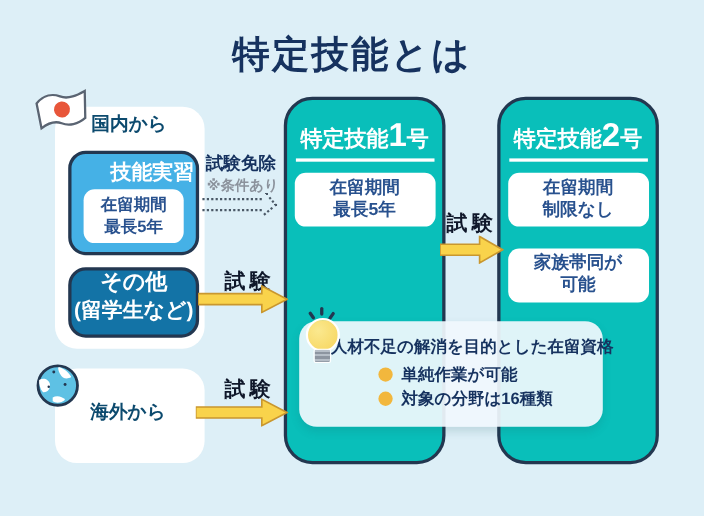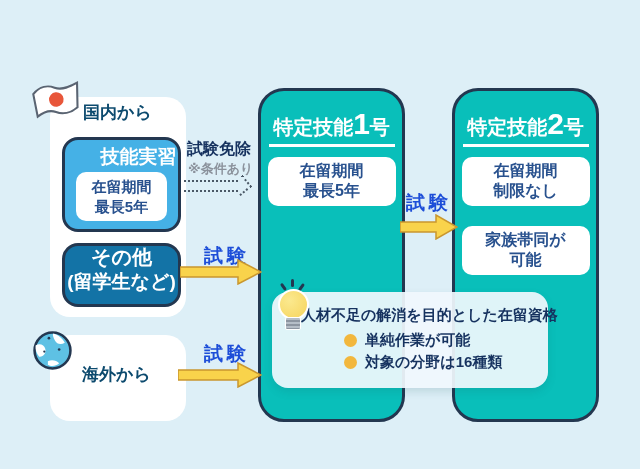--- a/index.html
+++ b/index.html
@@ -36,21 +36,21 @@
   .da-line2 { position:absolute; left:0; top:13px; width:54px; border-top:2px dotted #4a5866; }
   .da-head  { position:absolute; left:50px; top:1px; width:13px; height:13px;
               border-top:2px dotted #4a5866; border-right:2px dotted #4a5866; transform:rotate(50deg); }
 
   .others { position:absolute; left:62px; top:243px; width:119px; height:64px;
             background:#1373a6; border:3px solid #233750; border-radius:16px; box-sizing:border-box;
             color:#ffffff; text-align:center; display:flex; flex-direction:column; justify-content:flex-start; z-index:2; }
   .others-title { font-size:20px; font-weight:800; line-height:1.15; }
   .others-sub   { font-size:19px; font-weight:700; }
 
-  .exam-label { position:absolute; font-size:19px; font-weight:800; color:#1d4ed8; letter-spacing:4px; z-index:4; }
+  .exam-label { position:absolute; font-size:19px; font-weight:800; color:#0f172a; letter-spacing:4px; z-index:4; }
   .exam-1 { left:204px; top:243px; }
   .exam-2 { left:204px; top:341px; }
   .exam-3 { left:406px; top:190px; }
 
   .arrow-svg { position:absolute; z-index:4; }
   .arrow-1 { left:180px; top:259px; }
   .arrow-2 { left:178px; top:362px; }
   .arrow-3 { left:400px; top:214px; }
 
   .type-box { position:absolute; top:88px; width:147px; height:334px; background:#09bfba;
@@ -85,20 +85,21 @@
                 background:radial-gradient(circle at 35% 35%, #fbe98f, #f6d45c); border:2px solid #ffffff; }
   .bulb-base { position:absolute; left:9px; top:39px; width:14px; height:11px; border-radius:2px;
                background:repeating-linear-gradient(180deg, #b6bec7 0 2px, #8d95a0 2px 4px);
                border:1px solid #ffffff; }
 </style>
 </head>
 <body>
 
 <div class="canvas">
 
+  <div class="title">特定技能とは</div>
 
   <div class="card card-domestic"></div>
 
   <svg class="flag" viewBox="0 0 50 38">
     <path d="M3,10 C10,3 18,3 24,6 C31,9.5 39,6.5 46,3.5 L44,27 C37,32 29,32.5 23,29.5 C16,26 9,29.5 5,32 Z" fill="#ffffff" stroke="#5a6472" stroke-width="2"></path>
     <circle cx="24.5" cy="17.5" r="7" fill="#e8563a"></circle>
   </svg>
 
   <div class="group-label lbl-domestic">国内から</div>
 

